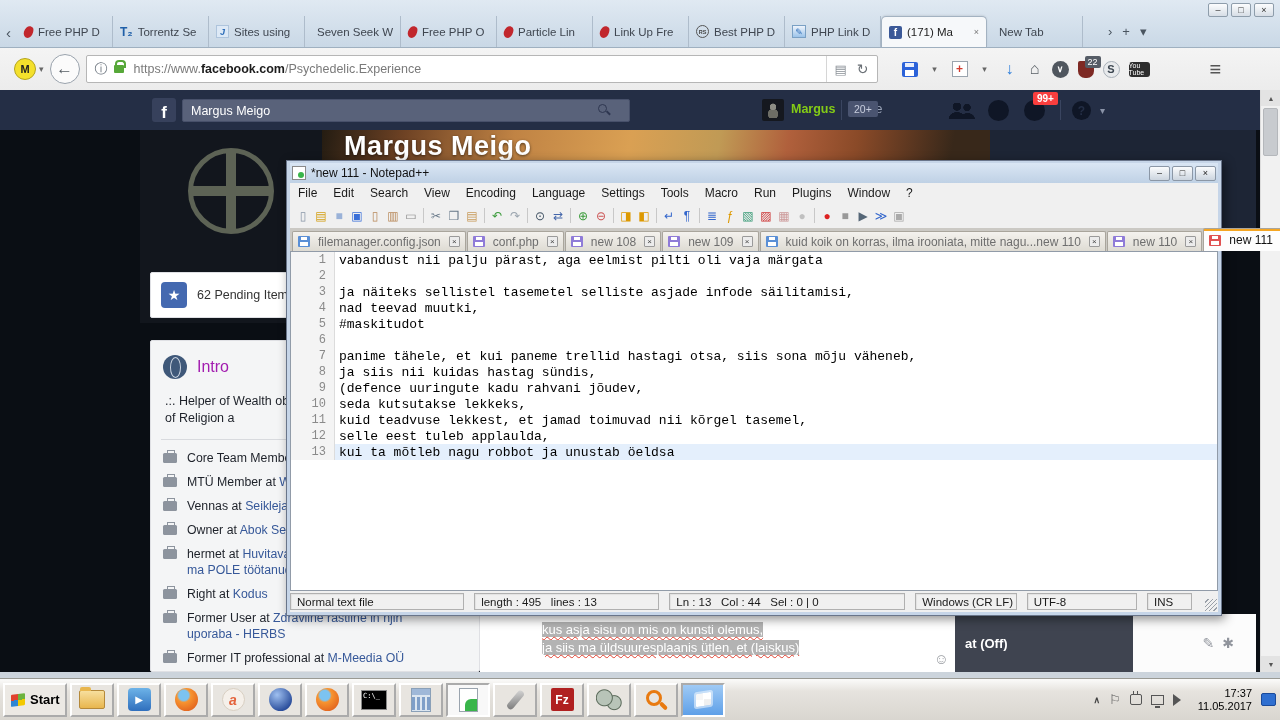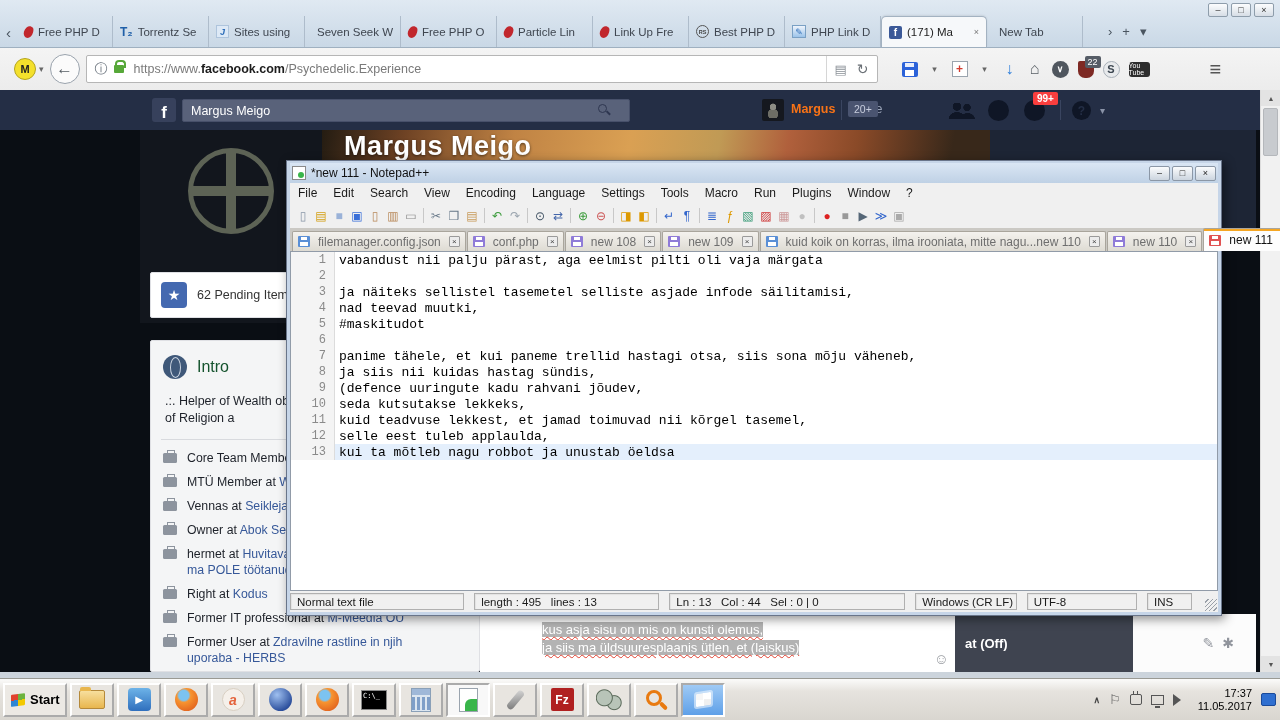--- a/index.html
+++ b/index.html
@@ -80,21 +80,21 @@
   .fb-logo { position:absolute; left:152px; top:8px; width:24px; height:24px; background:#37415c; border-radius:3px;
     color:#fff; font-weight:bold; font-size:17px; display:flex; align-items:flex-end; justify-content:center; line-height:1.05; }
   .fb-search { position:absolute; left:182px; top:9px; width:448px; height:23px; background:#59627a; border:1px solid #47506a;
     border-radius:2px; color:#fff; font-size:12.5px; padding:0 26px 0 8px; font-family:"Liberation Sans",sans-serif; }
   .fb-search::placeholder { color:#fff; }
   .fb-search-glass { position:absolute; left:598px; top:14px; width:9px; height:9px; border:1.5px solid #2e3650; border-radius:50%; }
   .fb-search-glass::after { content:""; position:absolute; left:7px; top:7px; width:5px; height:1.5px; background:#2e3650; transform:rotate(45deg); }
   .fb-avatar { position:absolute; left:762px; top:9px; width:22px; height:22px; background:#15181f; border-radius:2px; overflow:hidden; }
   .fb-avatar::after { content:""; position:absolute; left:5px; top:3px; width:12px; height:16px;
     background:radial-gradient(circle at 50% 30%, #8d8d85 3px, transparent 3.5px), radial-gradient(circle at 50% 75%, #6d6d65 5px, transparent 5.5px); }
-  .fb-nav-user { position:absolute; left:791px; top:12px; color:#f97316; font-weight:bold; font-size:12.5px; }
+  .fb-nav-user { position:absolute; left:791px; top:12px; color:#84cc16; font-weight:bold; font-size:12.5px; }
   .fb-divider { position:absolute; top:10px; width:1px; height:20px; background:#3a4560; }
   .fb-nav-home { position:absolute; left:849px; top:12px; color:#99a2b6; font-weight:normal; font-size:12.5px; }
   .fb-home-badge { position:absolute; left:848px; top:11px; background:#4a5470; color:#c8cede; font-size:10.5px;
     padding:2px 6px; border-radius:2px; }
   .fbi { position:absolute; }
   .fbi-people { left:948px; top:13px; width:28px; height:16px;
     background:radial-gradient(circle at 32% 22%, #0f1626 4px, transparent 4.5px),
                radial-gradient(circle at 68% 28%, #0f1626 3.5px, transparent 4px),
                radial-gradient(ellipse at 32% 100%, #0f1626 8px, transparent 8.5px),
                radial-gradient(ellipse at 70% 100%, #0f1626 7px, transparent 7.5px); }
@@ -121,21 +121,21 @@
     border-radius:2px; display:flex; align-items:center; }
   .fb-star { width:26px; height:26px; margin-left:10px; background:#4469b0; border-radius:4px; color:#fff;
     display:flex; align-items:center; justify-content:center; font-size:14px; }
   .fb-pending-label { margin-left:10px; font-size:12.5px; color:#333; }
 
   .fb-intro { position:absolute; left:150px; top:250px; width:330px; height:332px; background:#f4f5f6; border:1px solid #dfe0e4;
     border-radius:2px; overflow:hidden; }
   .fb-intro-head { display:flex; align-items:center; gap:10px; padding:14px 0 0 12px; }
   .globe-icon { width:24px; height:24px; border-radius:50%; background:#3f5879; position:relative; }
   .globe-icon::after { content:""; position:absolute; left:7px; top:2px; width:9px; height:19px; border:1.5px solid #cdd6e2; border-radius:50%; }
-  .fb-intro-title { font-size:16px; color:#14532d; }
+  .fb-intro-title { font-size:16px; color:#a21caf; }
   .fb-bio { padding:14px 0 0 14px; font-size:12.5px; color:#1d2129; line-height:17px; width:160px; }
   .fb-intro-sep { margin:12px 0 10px 10px; width:150px; border-top:1px solid #d8dade; }
   .intro-item { position:relative; padding:0 0 8px 36px; min-height:16px; }
   .briefcase-icon { position:absolute; left:12px; top:3px; width:14px; height:10px; background:#8d949e; border-radius:1.5px; }
   .briefcase-icon::before { content:""; position:absolute; left:4px; top:-3px; width:6px; height:3px;
     border:1.5px solid #8d949e; border-bottom:none; }
   .intro-text { display:block; width:258px; font-size:12.3px; color:#1d2129; line-height:16px; }
   .intro-text .link { color:#365899; }
   .intro-text .line2 { display:block; color:#365899; }
 
@@ -343,29 +343,29 @@
             <span class="briefcase-icon"></span>
             <span class="intro-text">
               <span>Right at </span><span class="link">Kodus</span>
               
             </span>
           </div>
 
           <div class="intro-item">
             <span class="briefcase-icon"></span>
             <span class="intro-text">
-              <span>Former IT professional at </span><span class="link">M-Meedia OÜ</span>
+              <span>Former User at </span><span class="link">Zdravilne rastline in njih uporaba - HERBS</span>
               
             </span>
           </div>
 
           <div class="intro-item">
             <span class="briefcase-icon"></span>
             <span class="intro-text">
-              <span>Former User at </span><span class="link">Zdravilne rastline in njih uporaba - HERBS</span>
+              <span>Former IT professional at </span><span class="link">M-Meedia OÜ</span>
               
             </span>
           </div>
         </div>
     </div>
 
     <div class="fb-compose">
       <div class="fb-compose-text">
         <span class="sel-line">kus asja sisu on mis on kunsti olemus,</span><br>
         <span class="sel-line">ja siis ma üldsuuresplaanis ütlen, et (laiskus)</span>

